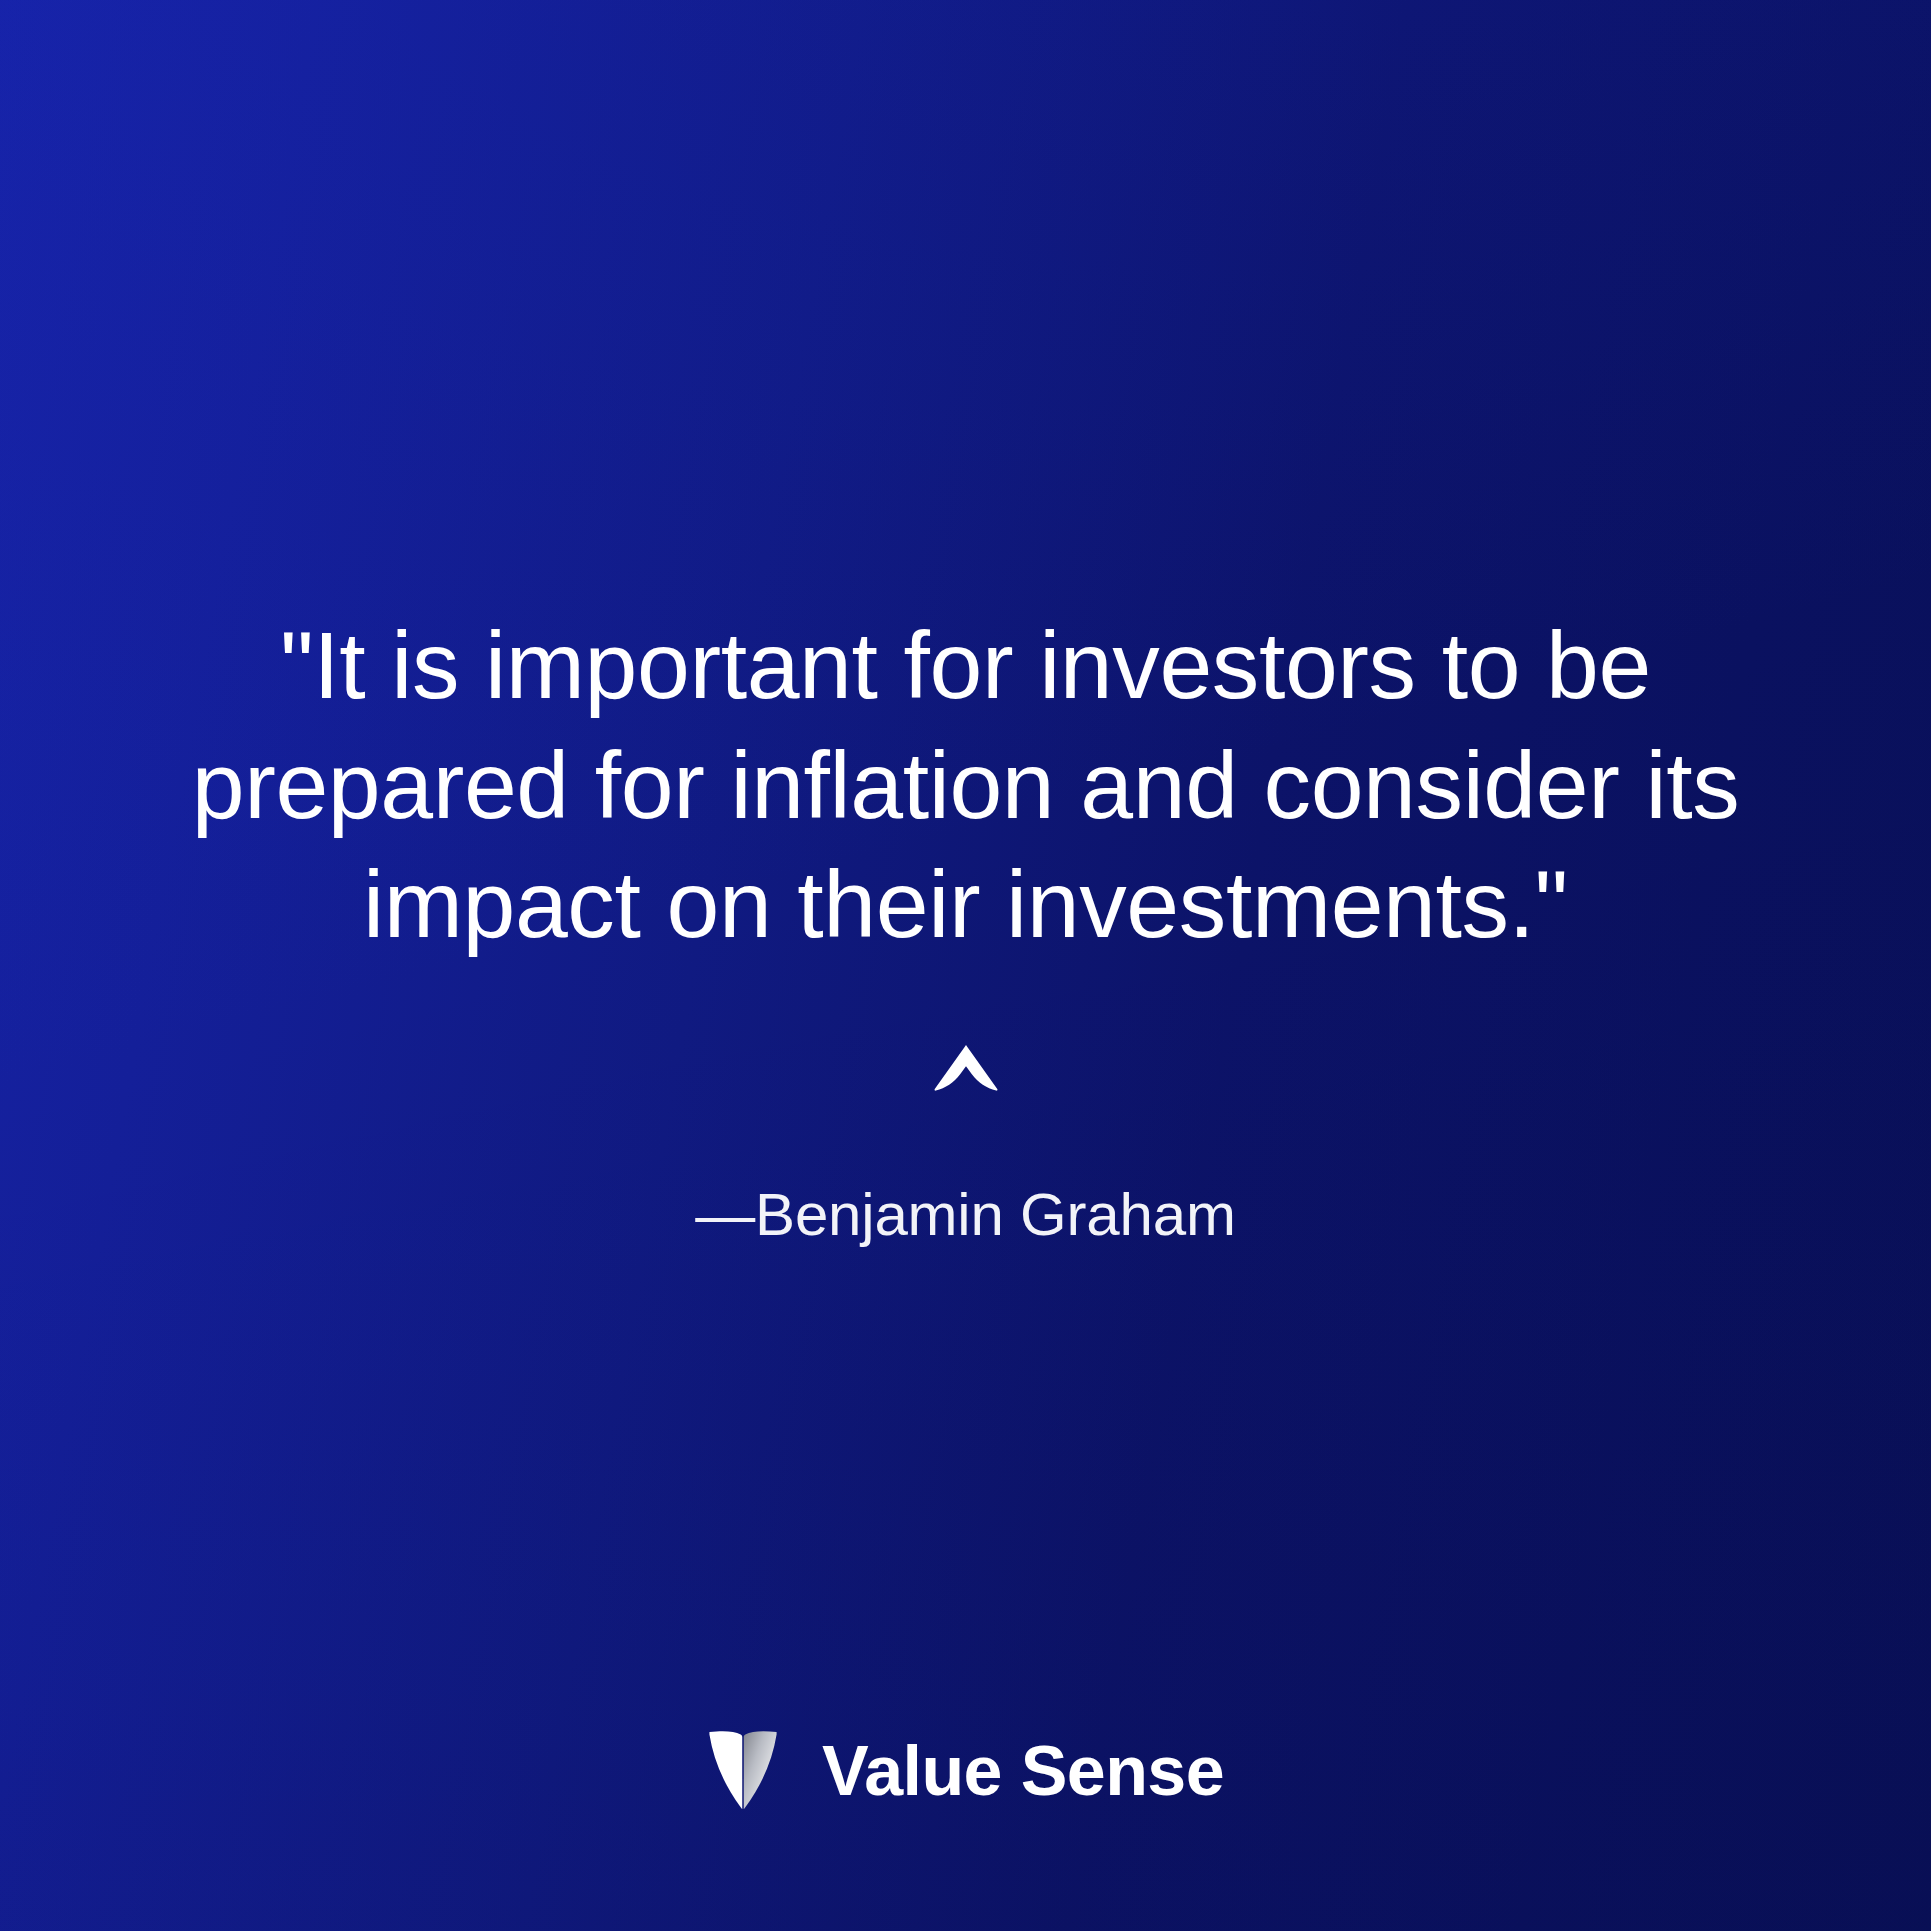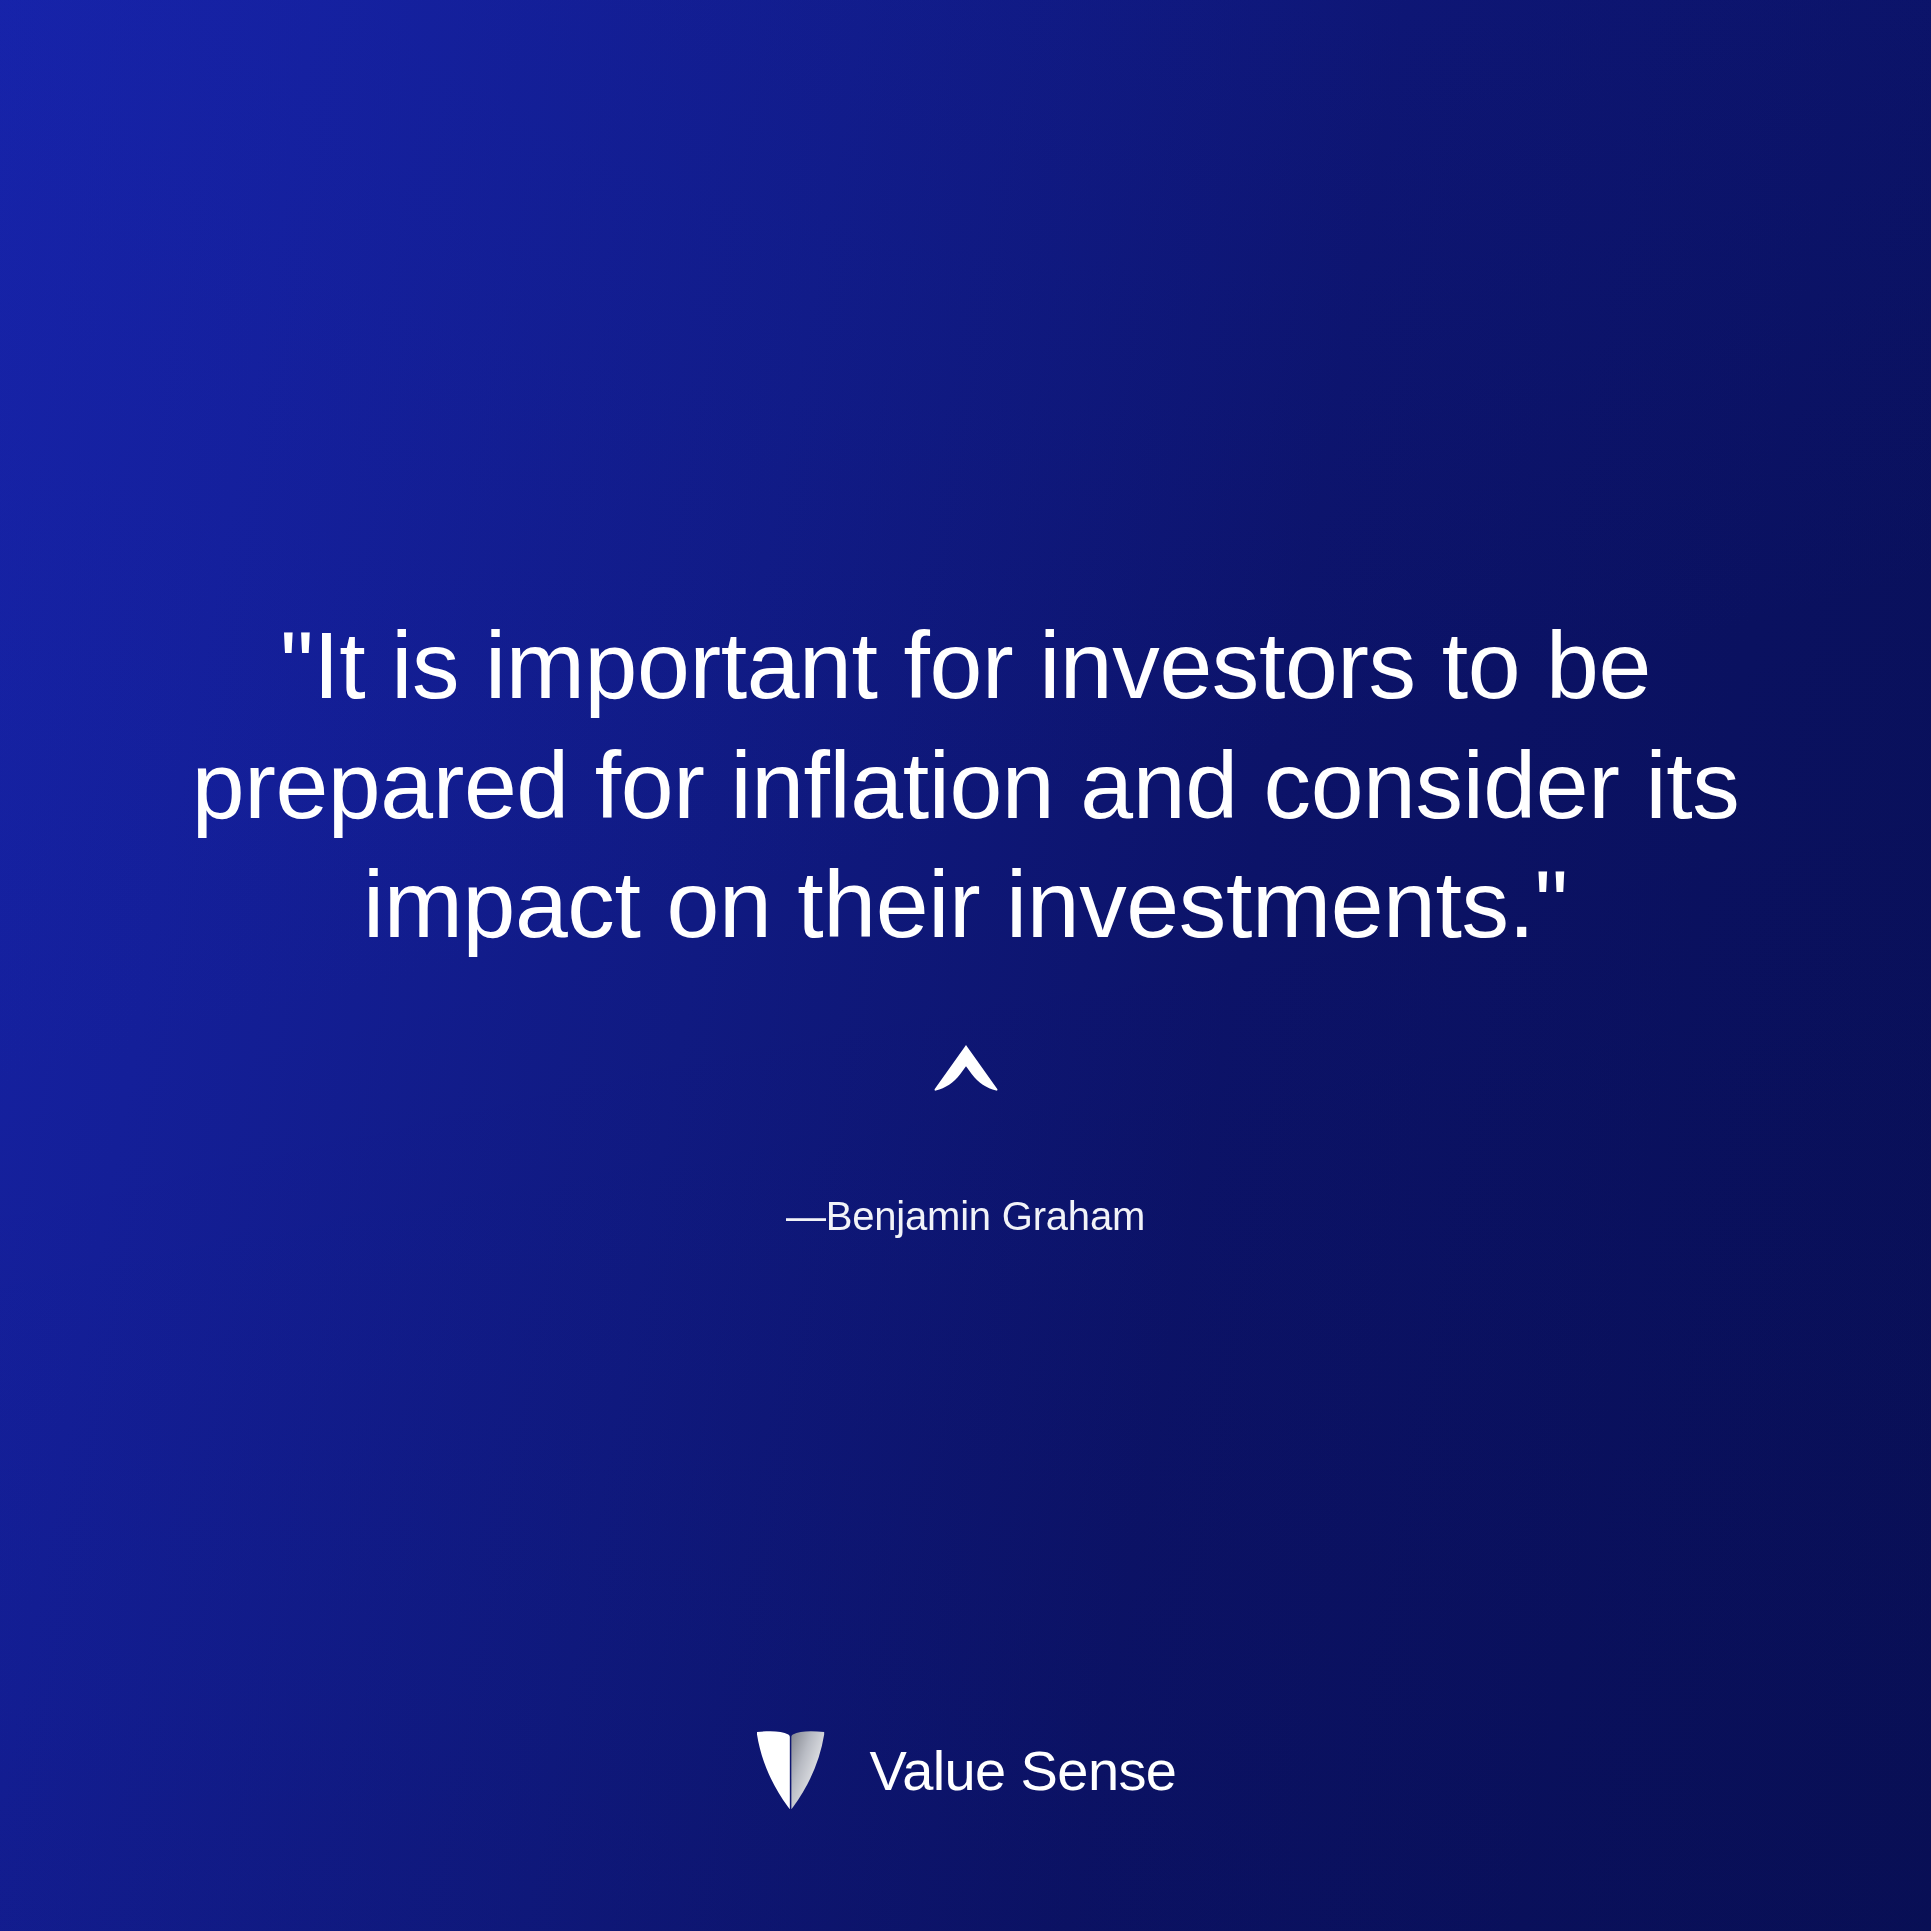--- a/index.html
+++ b/index.html
@@ -82,43 +82,43 @@
   
   #attribution {
     position: absolute;
     left: 50%;
     top: 1176px;
     transform: translateX(-50%);
     width: 1352px;
     text-align: center;
   }
   #attribution-text {
-    margin: 16px;
+    margin: 3px;
     color: #f2f3f8;
-    font-size: 40px;
+    font-size: 60px;
     line-height: 1.2;
     font-weight: 400;
     letter-spacing: -0.2px;
   }
 
   
   #brand {
     position: absolute;
     left: 50%;
     bottom: 116px;
     transform: translateX(-50%);
     display: flex;
     align-items: center;
     gap: 44px;
   }
   #brand-mark { display: block; width: 71px; height: 89px; }
   #brand-name {
     color: #ffffff;
-    font-size: 56px;
-    font-weight: 400;
+    font-size: 70px;
+    font-weight: 700;
     letter-spacing: -0.6px;
     line-height: 1;
     white-space: nowrap;
   }
 </style>
 </head>
 <body>
 
 <div id="quote-card">
   <div id="bg-wash"></div>

